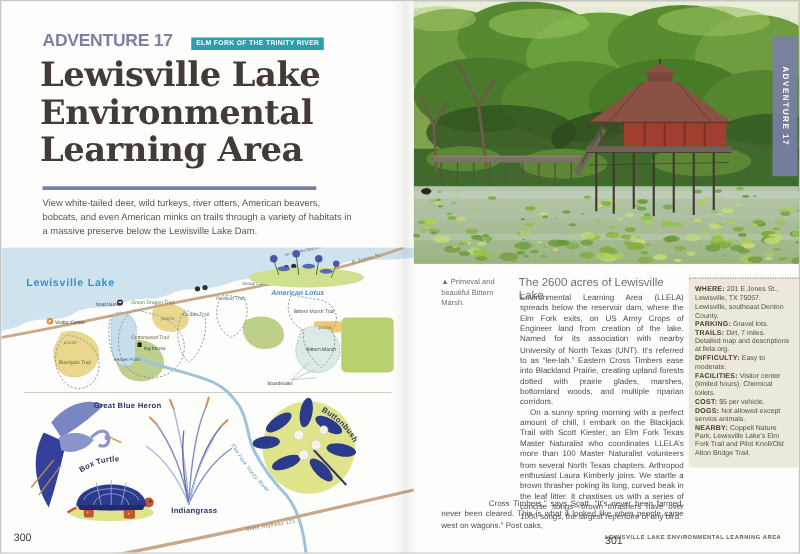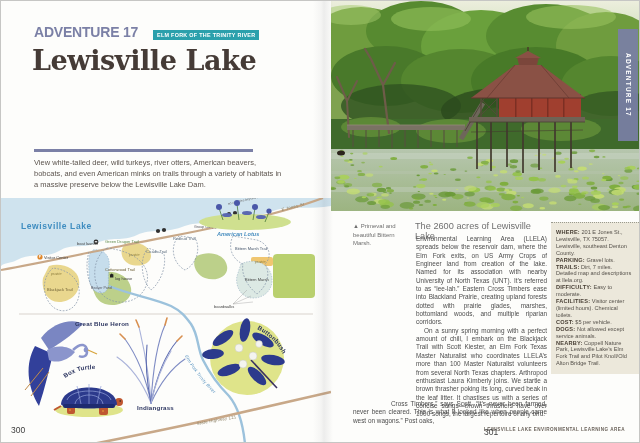--- a/index.html
+++ b/index.html
@@ -62,20 +62,22 @@
 </head>
 <body>
 
 <div class="spread">
 
   <div>
     <div class="kicker">ADVENTURE 17</div>
     <div class="badge">ELM FORK OF THE TRINITY RIVER</div>
     <div class="title">
       <div>Lewisville Lake</div>
+      <div>Environmental</div>
+      <div>Learning Area</div>
     </div>
     <div class="rule"></div>
     <div class="intro">View white-tailed deer, wild turkeys, river otters, American beavers, bobcats, and even American minks on trails through a variety of habitats in a massive preserve below the Lewisville Lake Dam.</div>
 
     <svg class="map" viewBox="0 0 330 246">
 
       <path d="M0,0 H330 V8 C305,12 288,7 272,13 C252,21 242,16 226,21 C206,27 196,23 181,29 C161,36 151,30 136,37 C121,44 111,38 96,45 C81,51 71,45 58,53 C44,61 30,54 16,62 C9,66 4,64 0,68 Z" fill="#cfe3ee"></path>
 
       <g>
         <path d="M48,68 C60,64 76,70 78,82 C80,94 70,104 58,104 C46,104 40,92 42,80 Z" fill="#e9d78e"></path>

